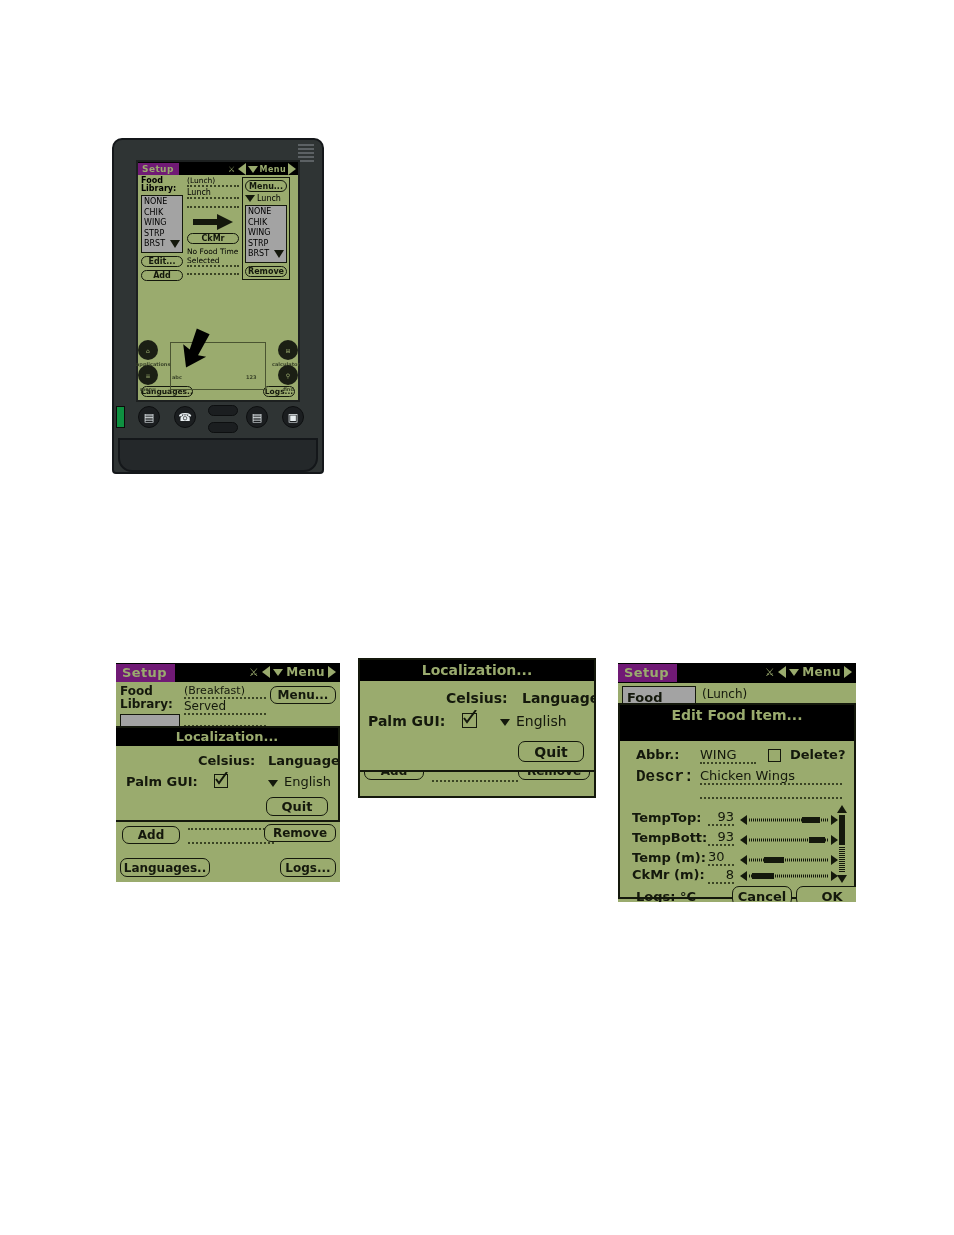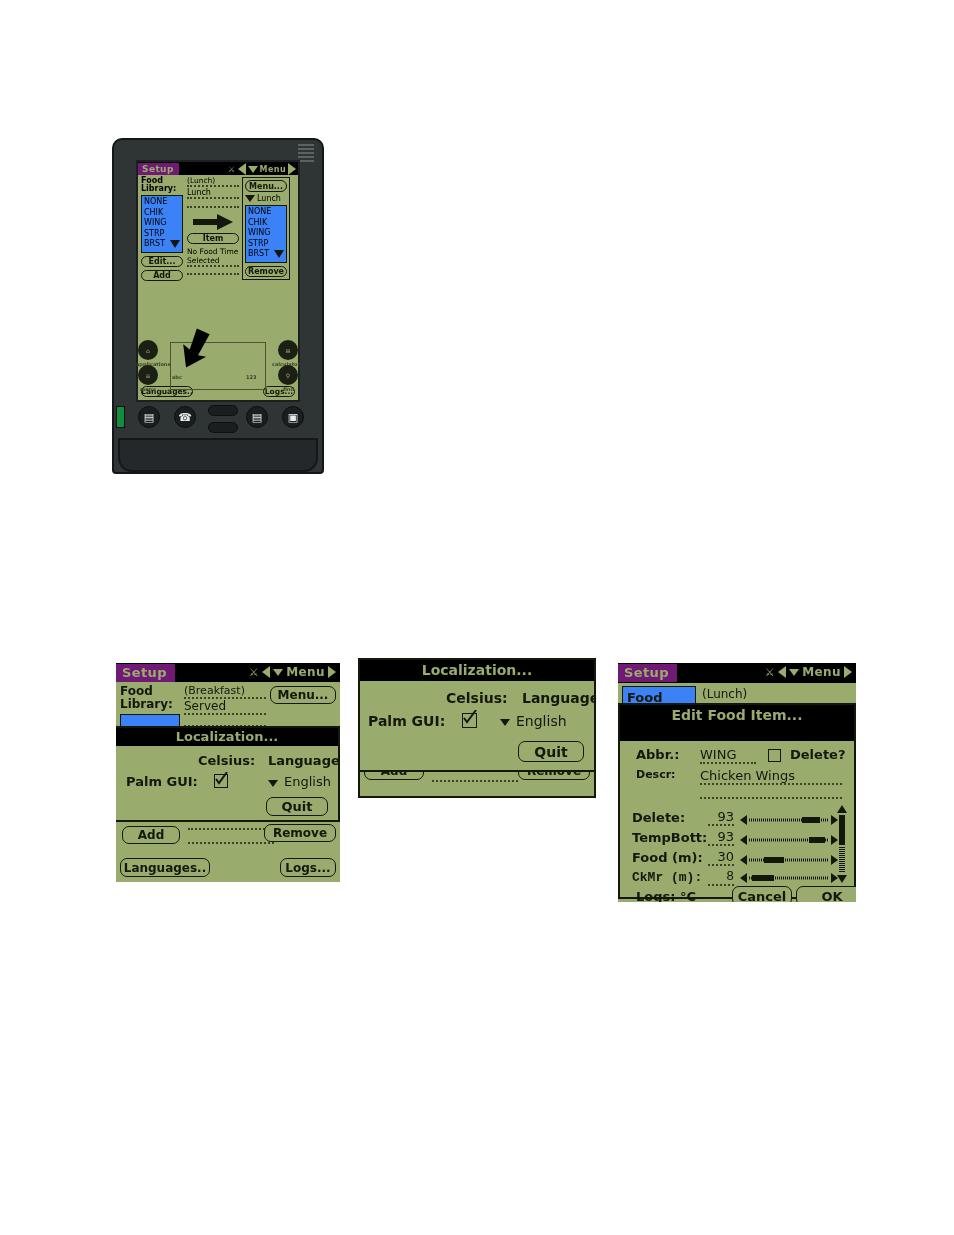--- a/index.html
+++ b/index.html
@@ -26,21 +26,21 @@
     background:#701a75;color:#9aab6e;font-weight:bold;
     display:inline-block;
   }
   .btn{
     border:1.5px solid #14180c;border-radius:7px;
     background:#9aab6e;color:#14180c;font-weight:bold;
     display:flex;align-items:center;justify-content:center;
     box-sizing:border-box;white-space:nowrap;
   }
   .listbox{
-    border:1.5px solid #14180c;background:#3b82f6;box-sizing:border-box;
+    border:1.5px solid #14180c;background:#a3a3a3;box-sizing:border-box;
   }
   .dotline{
     border-bottom:2px dotted #3a4424;
   }
   .lbl{font-weight:bold;}
   .popup{
     position:absolute;background:#9aab6e;
     border:2px solid #14180c;box-sizing:border-box;
   }
   .popup-title{
@@ -174,21 +174,21 @@
       <div style="position:absolute;left:49px;top:2px;width:52px;">
         <div style="font-size:7.5px;line-height:8px;" class="dotline">(Lunch)</div>
         <div style="font-size:8px;line-height:9px;margin-top:1px;" class="dotline">Lunch</div>
         <div style="height:7px;" class="dotline"></div>
 
         <div style="position:relative;height:22px;margin-top:3px;">
           <svg width="52" height="22" viewBox="0 0 52 22">
             <path d="M6 8 L30 8 L30 3 L46 11 L30 19 L30 14 L6 14 Z" fill="#14180c"></path>
           </svg>
         </div>
-        <div class="btn" style="height:11px;font-size:8px;">Item</div>
+        <div class="btn" style="height:11px;font-size:8px;">CkMr</div>
         <div style="font-size:7.5px;line-height:9px;margin-top:3px;">No Food Time</div>
         <div style="font-size:7.5px;line-height:9px;" class="dotline">Selected</div>
         <div style="height:6px;" class="dotline"></div>
       </div>
 
       <div style="position:absolute;left:104px;top:2px;width:48px;border:1.5px solid #14180c;box-sizing:border-box;padding:2px;">
         <div class="btn" style="height:12px;font-size:8px;">Menu...</div>
         <div style="display:flex;align-items:center;gap:2px;margin-top:2px;">
           <span class="tri"></span>
           <span style="font-size:8px;">Lunch</span>
@@ -344,27 +344,27 @@
     <div class="popup" style="left:0px;top:20px;width:238px;height:196px;">
       <div class="popup-title" style="height:36px;line-height:21px;font-size:14px;">Edit Food Item...</div>
 
       <div style="position:relative;height:171px;">
 
         <div class="lbl" style="position:absolute;left:16px;top:6px;font-size:13px;">Abbr.:</div>
         <div style="position:absolute;left:80px;top:6px;width:56px;font-size:13px;" class="dotline">WING</div>
         <span class="chk" style="position:absolute;left:148px;top:8px;width:13px;height:13px;"></span>
         <div class="lbl" style="position:absolute;left:170px;top:6px;font-size:13px;">Delete?</div>
 
-        <div class="lbl" style="position:absolute;left:16px;top:27px;font-size:11px;">Descr:</div>
+        <div class="lbl" style="position:absolute;left:16px;top:27px;font-size:16px;font-family:Liberation Mono, monospace;">Descr:</div>
         <div style="position:absolute;left:80px;top:27px;width:142px;font-size:13px;" class="dotline">Chicken Wings</div>
         <div style="position:absolute;left:80px;top:48px;width:142px;height:8px;" class="dotline"></div>
 
         <div style="position:absolute;left:12px;top:66px;right:8px;">
           <div style="display:flex;align-items:center;height:20px;">
-            <span class="lbl" style="width:76px;font-size:13px;">Delete:</span>
+            <span class="lbl" style="width:76px;font-size:13px;">TempTop:</span>
             <span class="dotline" style="width:26px;text-align:right;font-size:13px;">93</span>
             <span style="position:relative;width:98px;height:12px;margin-left:6px;">
               <svg width="98" height="12" viewBox="0 0 98 12">
                 <path d="M7 1 L0 6 L7 11 Z" fill="#14180c"></path>
                 <path d="M91 1 L98 6 L91 11 Z" fill="#14180c"></path>
                 <line x1="9" y1="6" x2="89" y2="6" stroke="#14180c" stroke-width="3" stroke-dasharray="1 1"></line>
                 <rect x="62" y="3" width="18" height="6" fill="#14180c"></rect>
               </svg>
             </span>
           </div>
@@ -374,32 +374,32 @@
             <span style="position:relative;width:98px;height:12px;margin-left:6px;">
               <svg width="98" height="12" viewBox="0 0 98 12">
                 <path d="M7 1 L0 6 L7 11 Z" fill="#14180c"></path>
                 <path d="M91 1 L98 6 L91 11 Z" fill="#14180c"></path>
                 <line x1="9" y1="6" x2="89" y2="6" stroke="#14180c" stroke-width="3" stroke-dasharray="1 1"></line>
                 <rect x="69" y="3" width="16" height="6" fill="#14180c"></rect>
               </svg>
             </span>
           </div>
           <div style="display:flex;align-items:center;height:20px;">
-            <span class="lbl" style="width:76px;font-size:13px;">Food (m):</span>
-            <span class="dotline" style="width:26px;text-align:right;font-size:13px;">30</span>
+            <span class="lbl" style="width:76px;font-size:13px;">Temp (m):</span>
+            <span class="dotline" style="width:26px;font-size:13px;">30</span>
             <span style="position:relative;width:98px;height:12px;margin-left:6px;">
               <svg width="98" height="12" viewBox="0 0 98 12">
                 <path d="M7 1 L0 6 L7 11 Z" fill="#14180c"></path>
                 <path d="M91 1 L98 6 L91 11 Z" fill="#14180c"></path>
                 <line x1="9" y1="6" x2="89" y2="6" stroke="#14180c" stroke-width="3" stroke-dasharray="1 1"></line>
                 <rect x="24" y="3" width="20" height="6" fill="#14180c"></rect>
               </svg>
             </span>
           </div>
-          <div style="display:flex;align-items:center;height:20px;font-family:Liberation Mono, monospace;">
+          <div style="display:flex;align-items:flex-start;height:20px;">
             <span class="lbl" style="width:76px;font-size:13px;">CkMr (m):</span>
             <span class="dotline" style="width:26px;text-align:right;font-size:13px;">8</span>
             <span style="position:relative;width:98px;height:12px;margin-left:6px;">
               <svg width="98" height="12" viewBox="0 0 98 12">
                 <path d="M7 1 L0 6 L7 11 Z" fill="#14180c"></path>
                 <path d="M91 1 L98 6 L91 11 Z" fill="#14180c"></path>
                 <line x1="9" y1="6" x2="89" y2="6" stroke="#14180c" stroke-width="3" stroke-dasharray="1 1"></line>
                 <rect x="12" y="3" width="22" height="6" fill="#14180c"></rect>
               </svg>
             </span>

